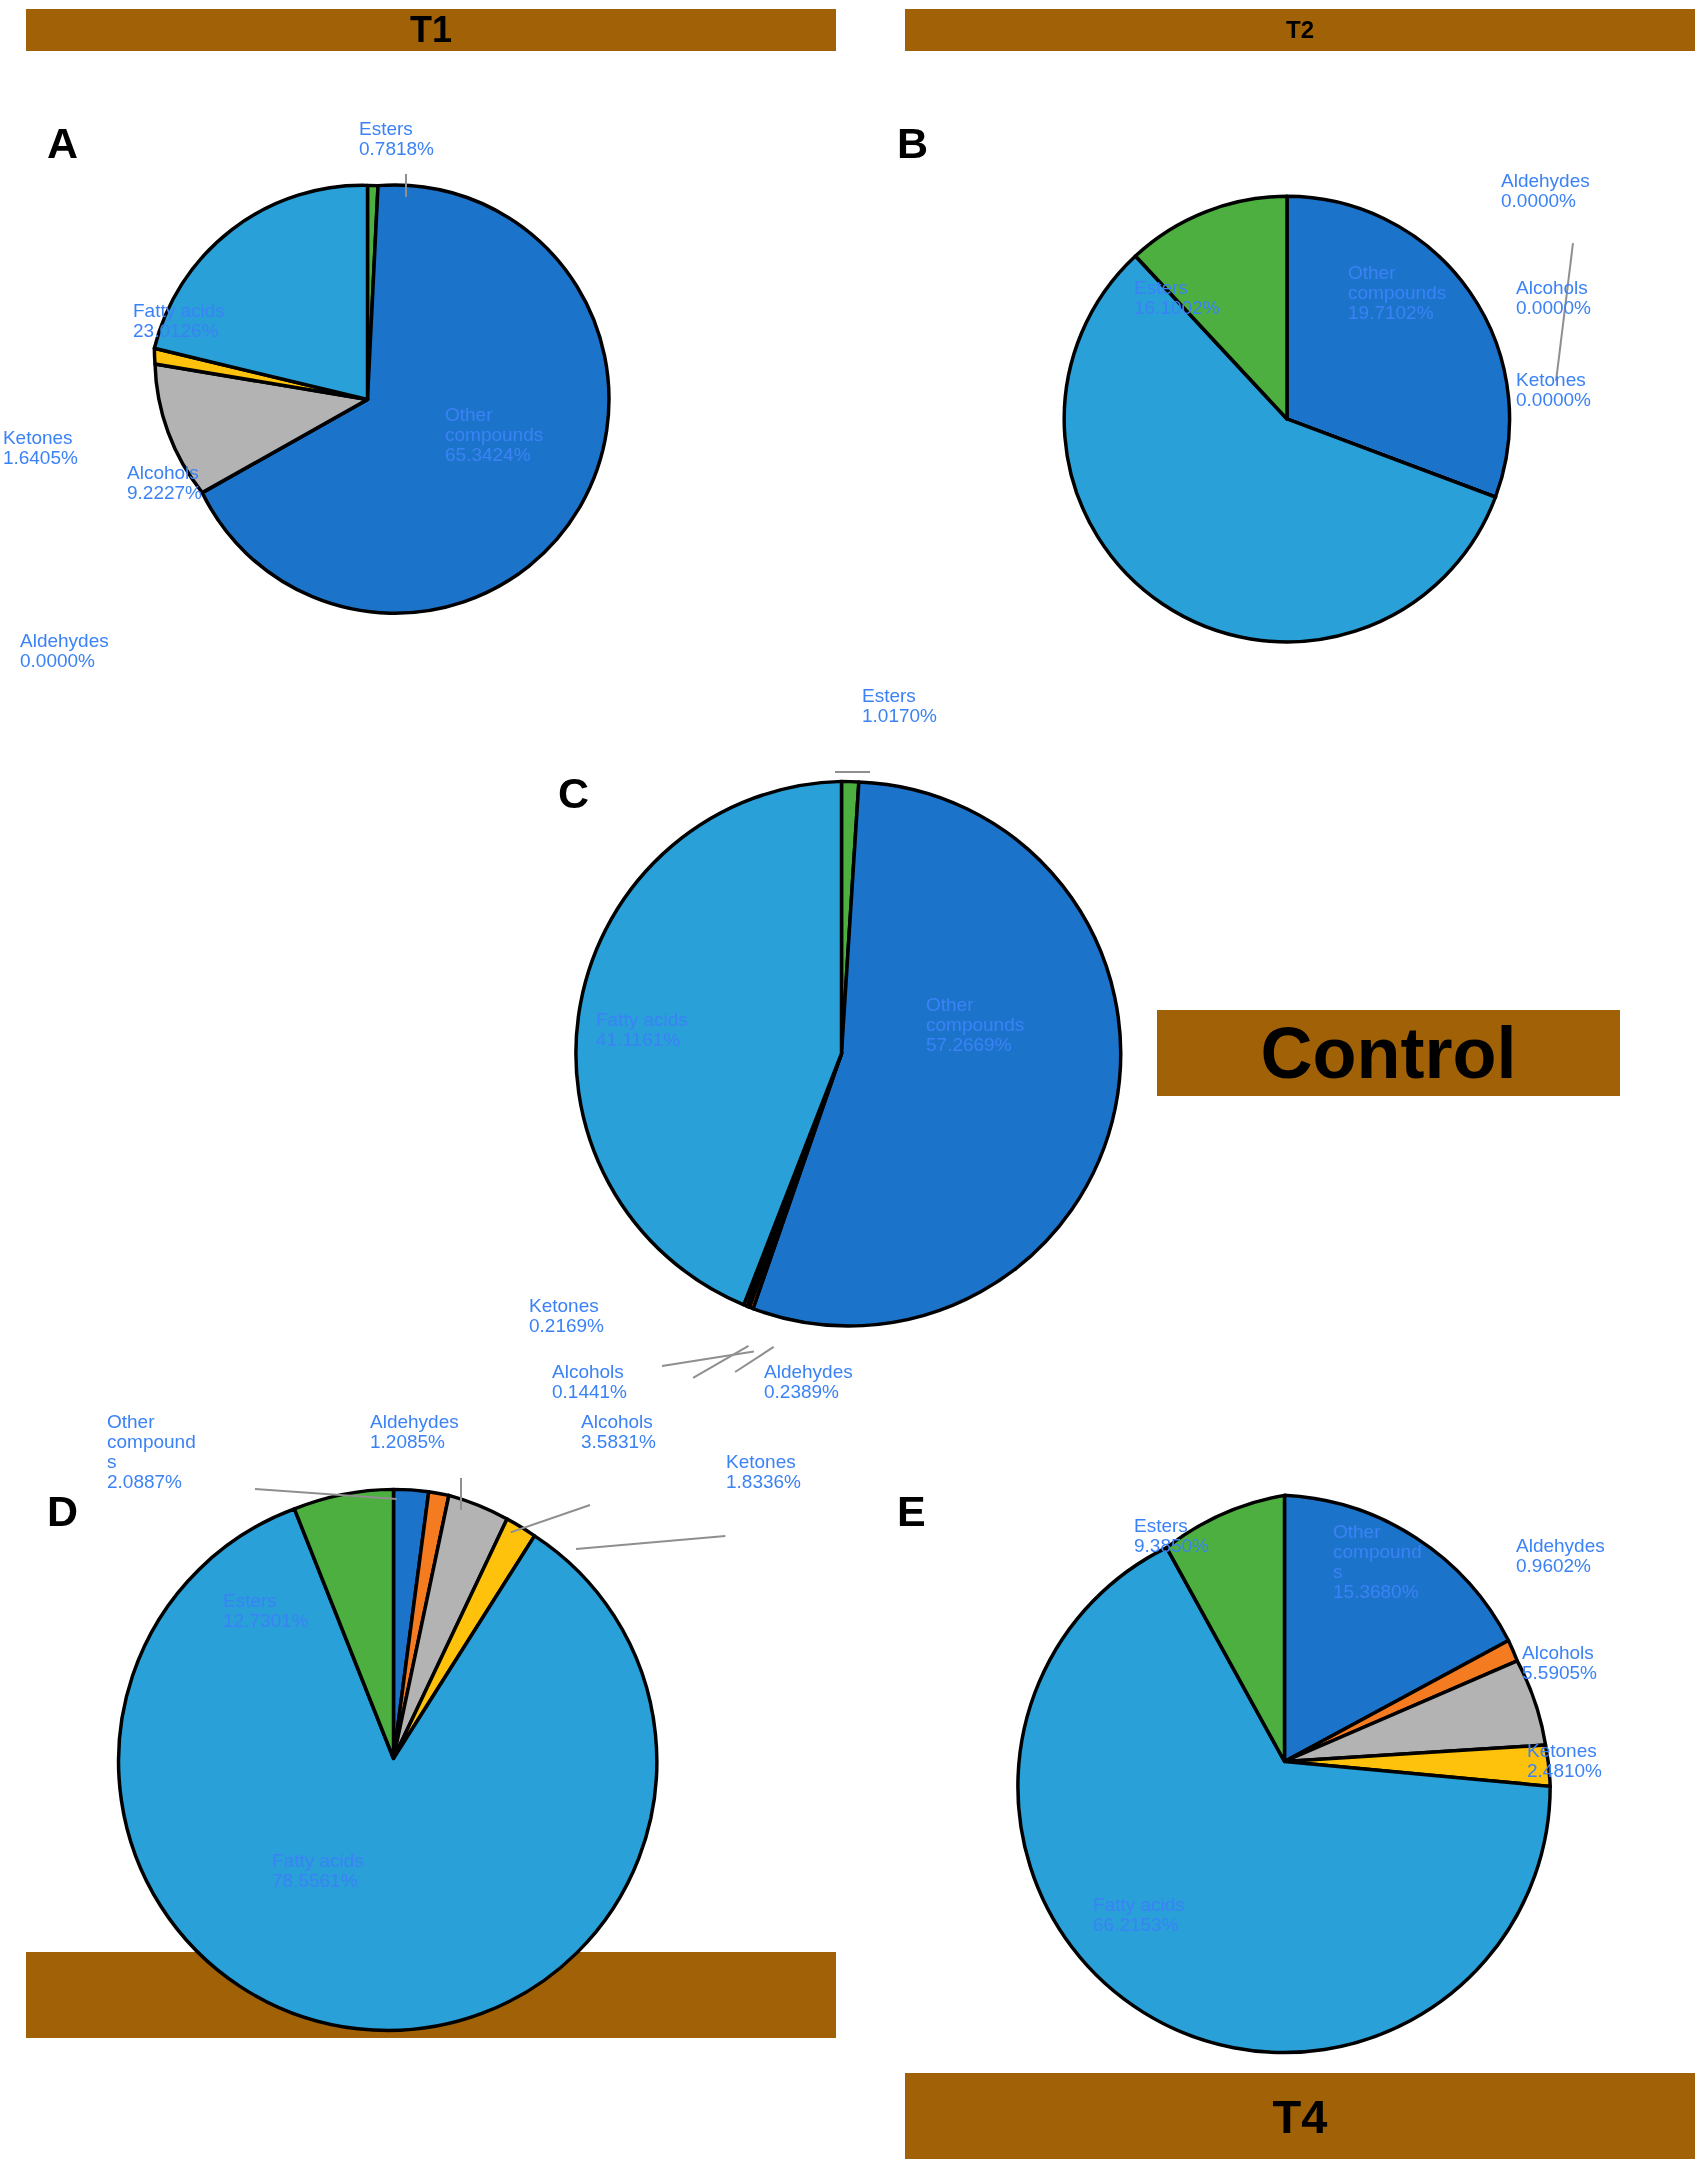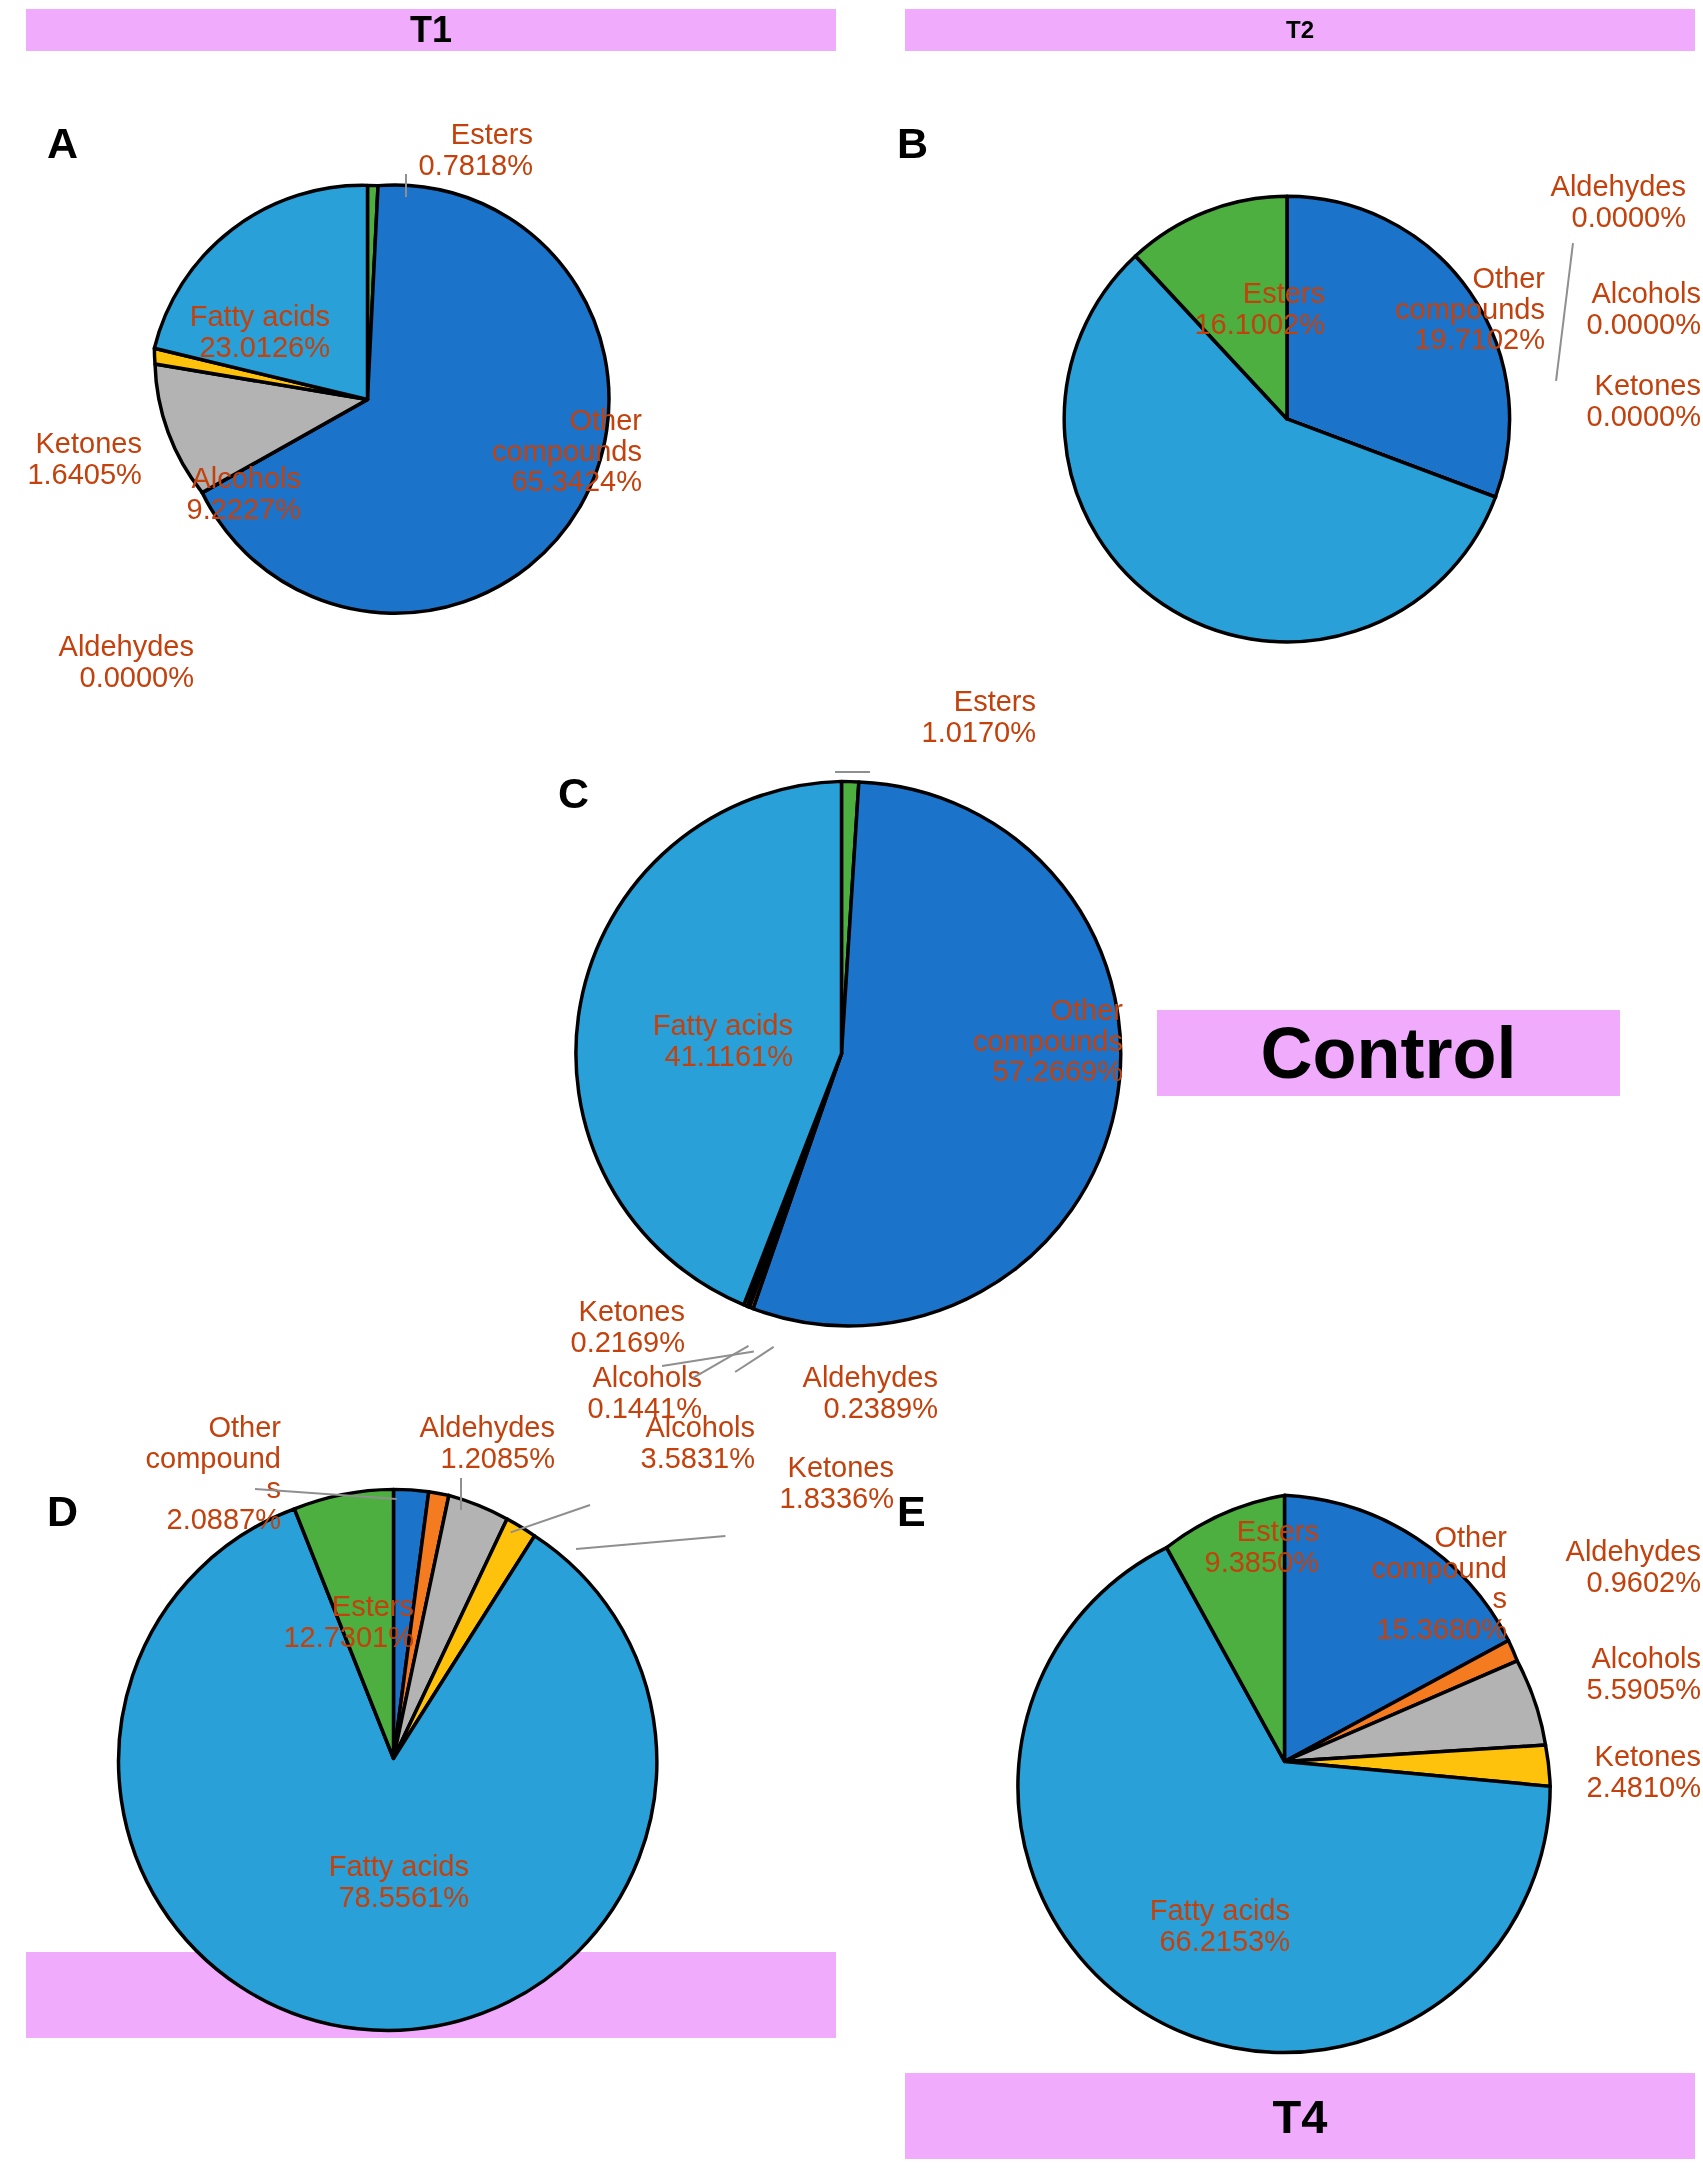--- a/index.html
+++ b/index.html
@@ -1,33 +1,33 @@
 <!DOCTYPE html>
 <html style="font-size:9.3px"><head>
 <meta charset="utf-8">
 <style>
   html,body{margin:0;padding:0;background:#fff;}
   body{
     width:1703px;height:2172px;position:relative;overflow:hidden;
     font-family:"Liberation Sans",sans-serif;color:#000;
   }
   .banner{
-    position:absolute;background:#f0abfc;
+    position:absolute;background:#a16207;
     display:flex;align-items:center;justify-content:center;
     font-weight:bold;color:#000;letter-spacing:0;
   }
   .panel-letter{
     position:absolute;font-weight:bold;font-size:43px;color:#000;
     font-family:"Liberation Sans",sans-serif;
   }
   .pie-wrap{position:absolute;}
   .pie-wrap svg{display:block;overflow:visible;}
   .lbl{
-    position:absolute;font-size:29px;line-height:1.06;text-align:right;
-    white-space:pre-line;color:#c2410c;font-family:"Liberation Sans",sans-serif;
+    position:absolute;font-size:19px;line-height:1.06;text-align:left;
+    white-space:pre-line;color:#3b82f6;font-family:"Liberation Sans",sans-serif;
   }
   .leader{position:absolute;background:#8f8f8f;}
 </style>
 </head>
 <body>
 
 <div class="banner" style="left:26px;top:8.7px;width:810px;height:42px;font-size:36px;">
   <span>T1</span>
 </div>
 

